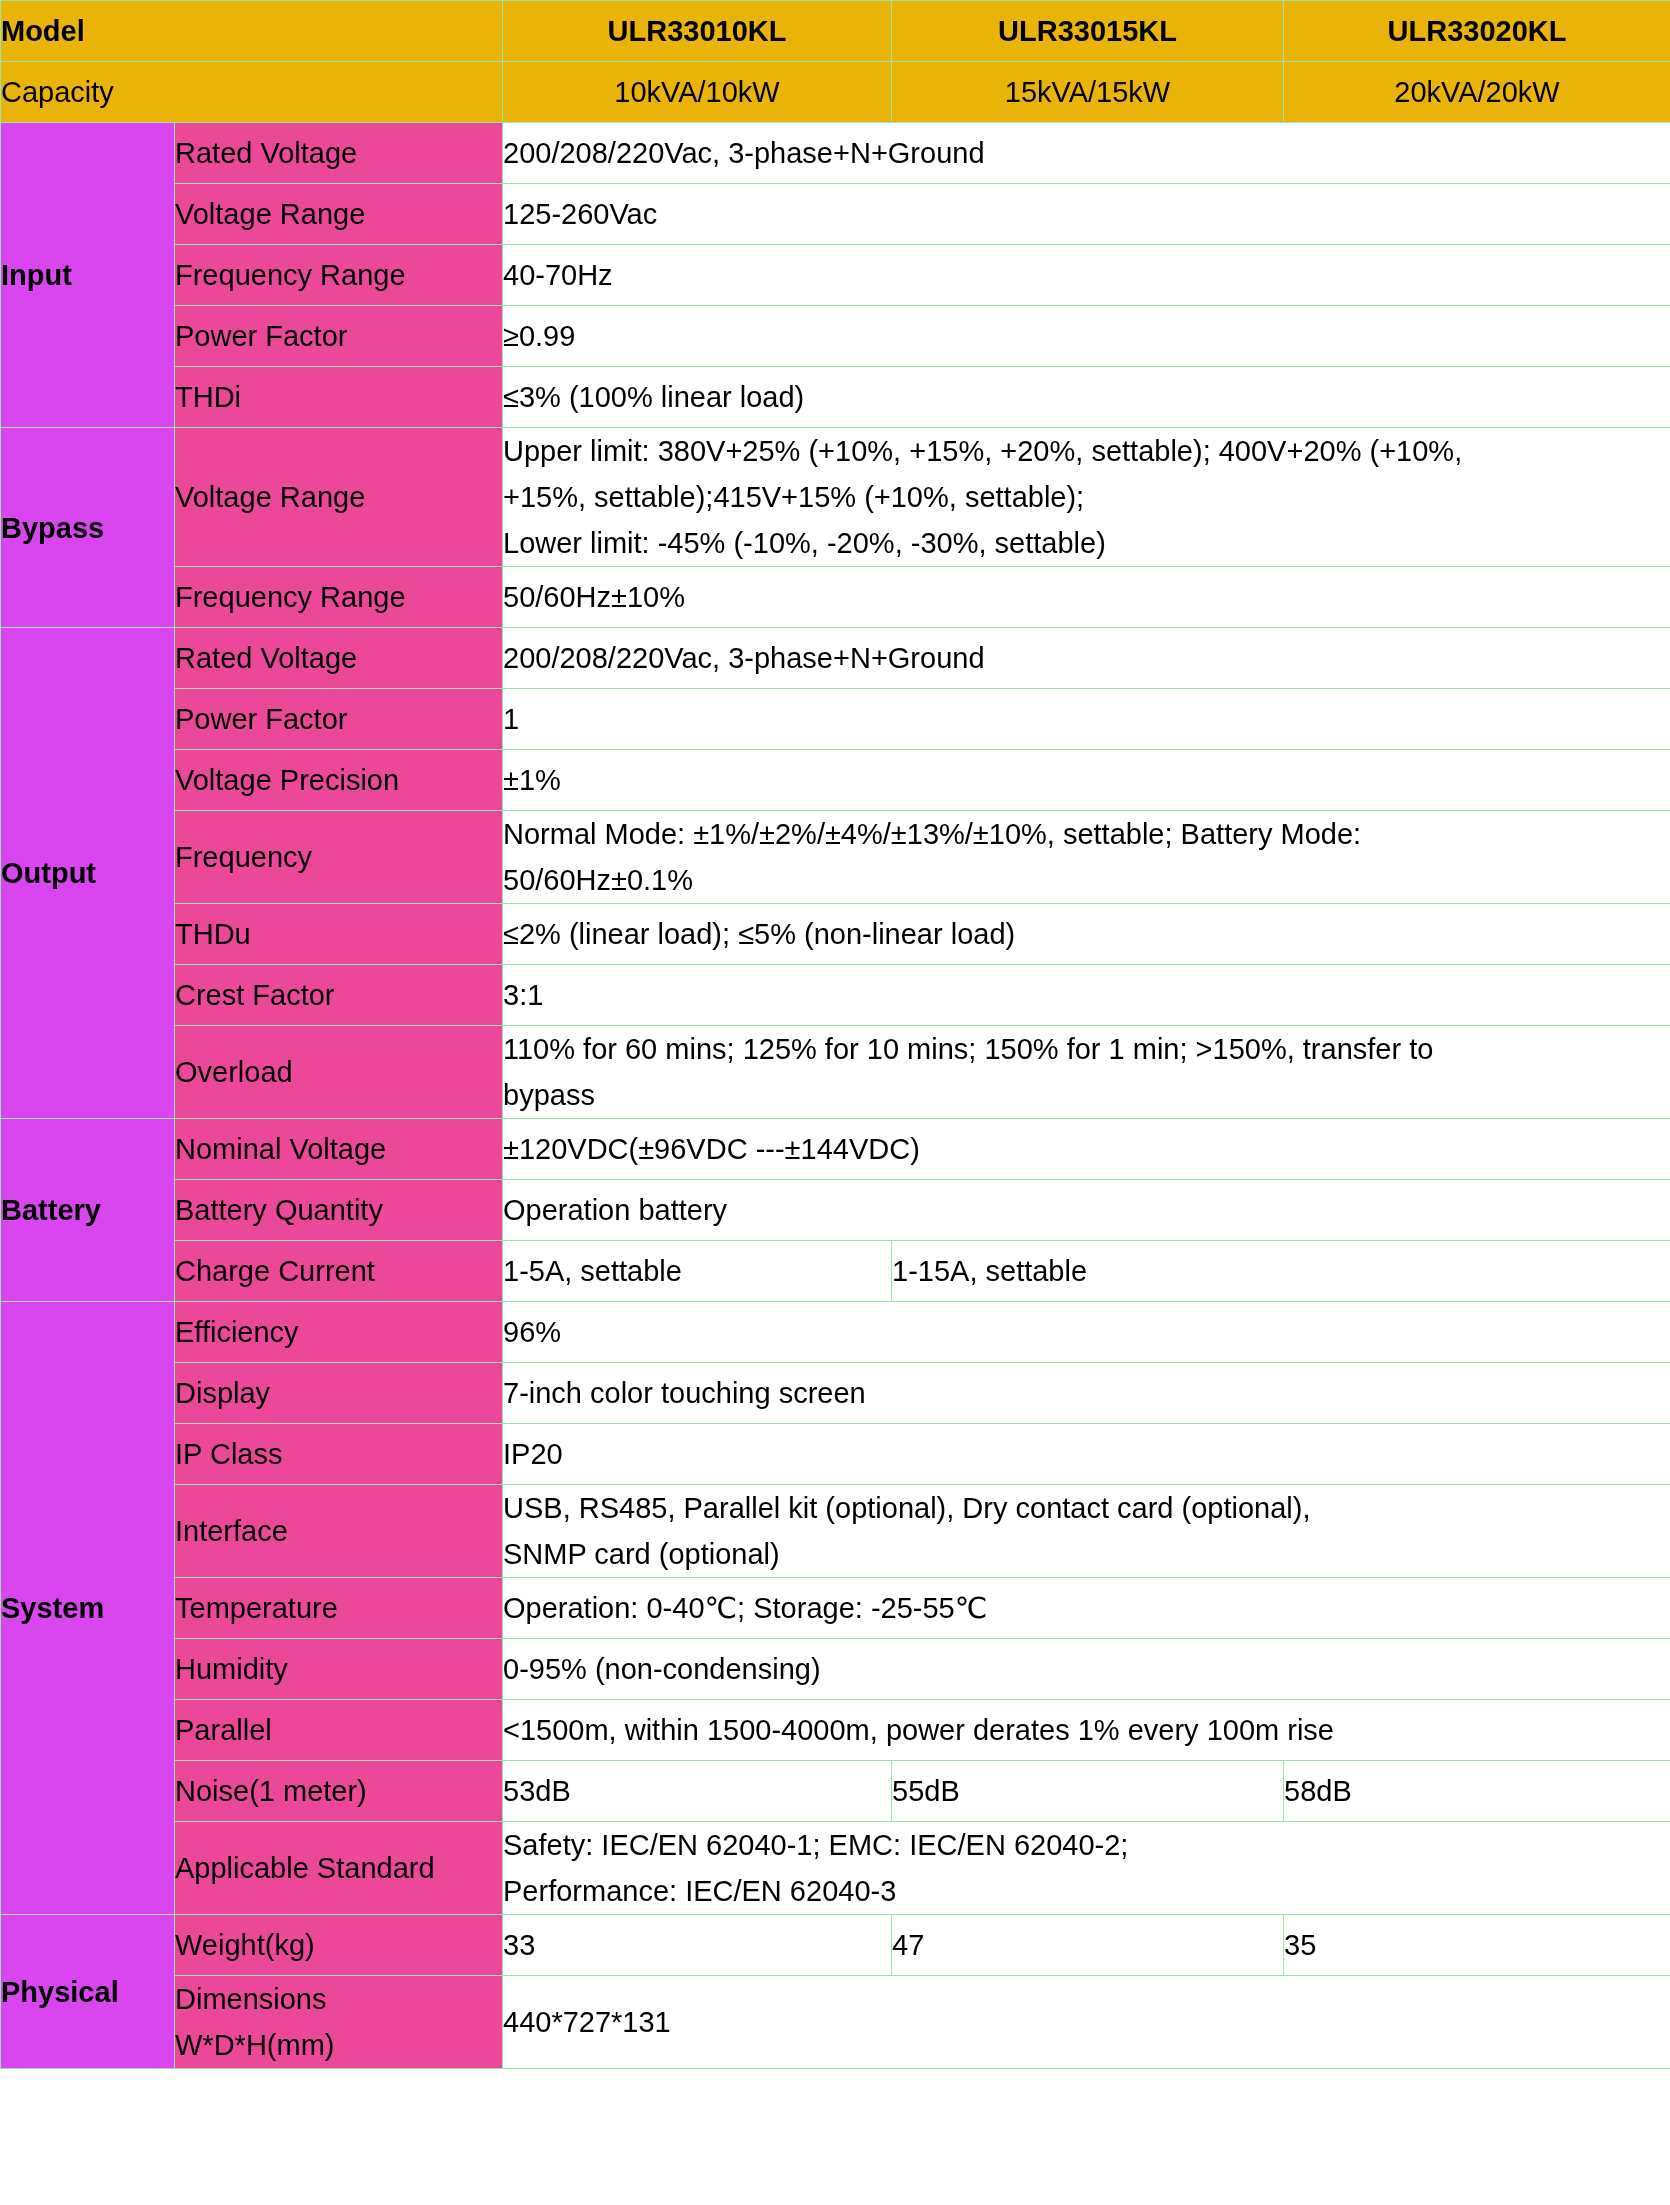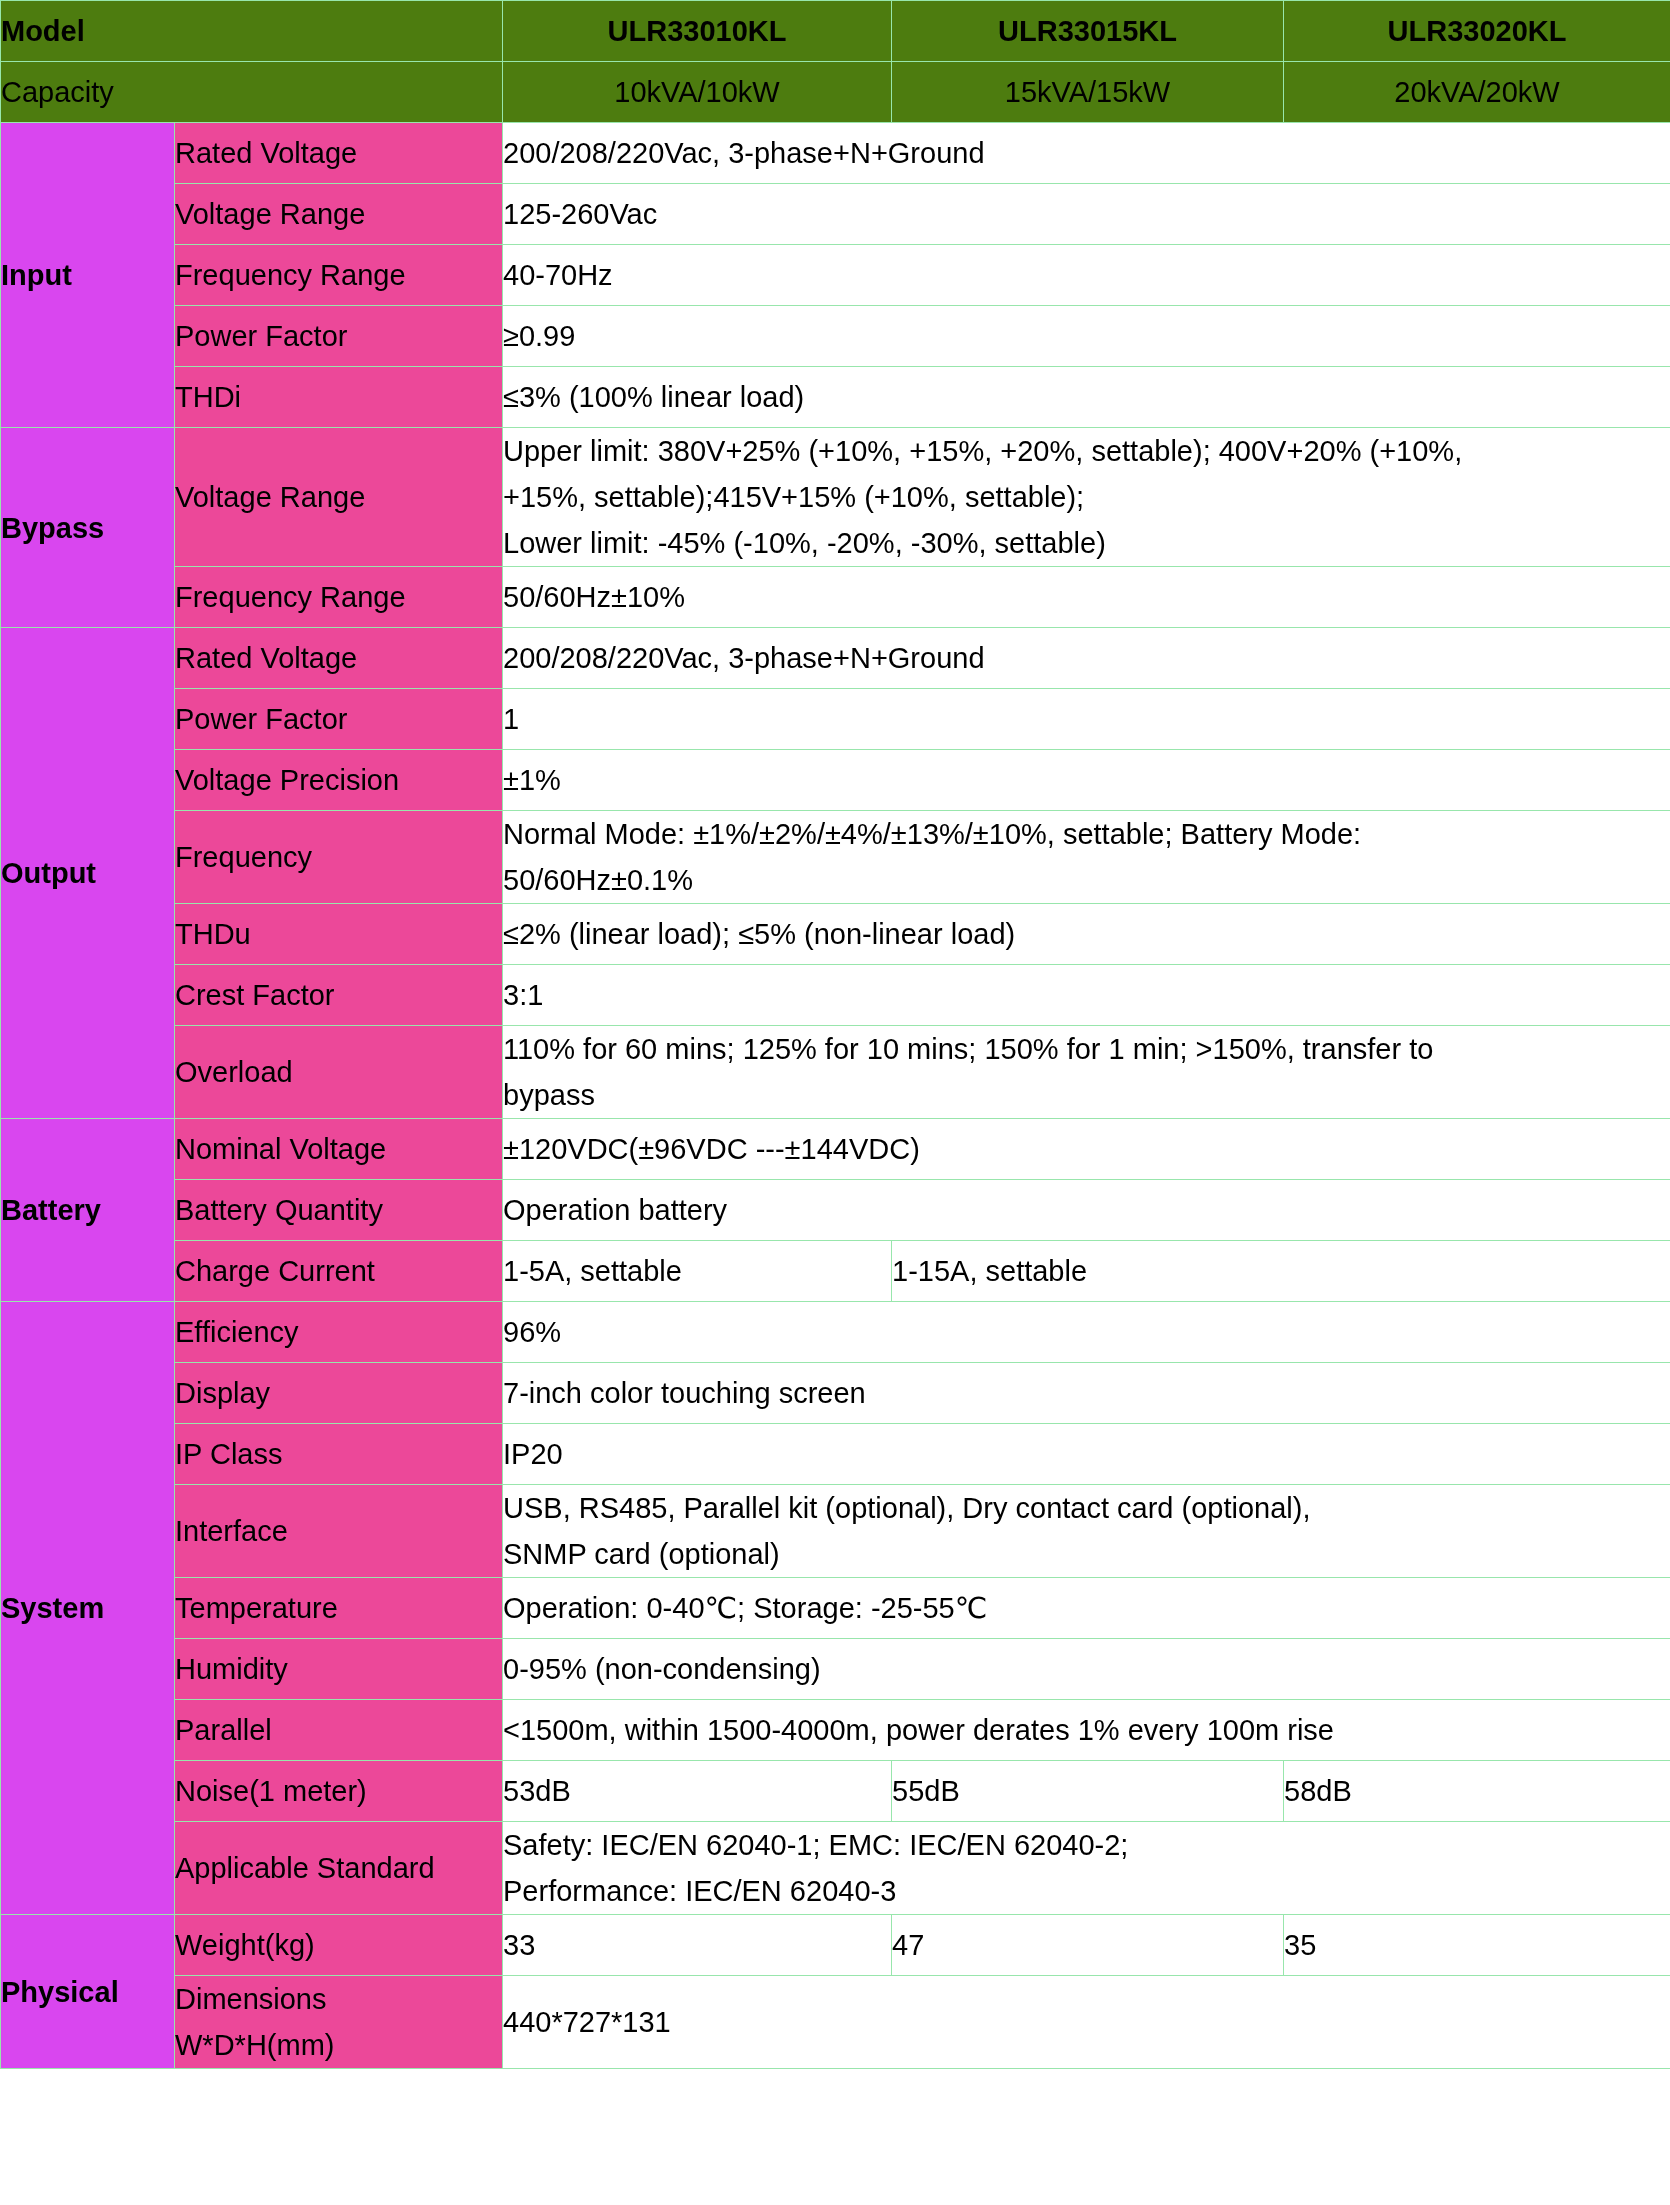--- a/index.html
+++ b/index.html
@@ -24,21 +24,21 @@
     font-size: 29px;
     line-height: 46px;
     vertical-align: middle;
     padding: 0;
     overflow: hidden;
   }
   tr.r  { height: 61px; }
   tr.h2 { height: 79px; }
   tr.h3 { height: 139px; }
 
-  td.g    { background: #4d7c0f; }
+  td.g    { background: #eab308; }
   td.bold { font-weight: bold; }
   td.left { text-align: left; padding-left: 11.5px; }
   td.center { text-align: center; margin-left: 19px; }
 
   td.sec {
     background: #d946ef;
     font-weight: bold;
     text-align: left;
     padding-left: 10px;
   }

